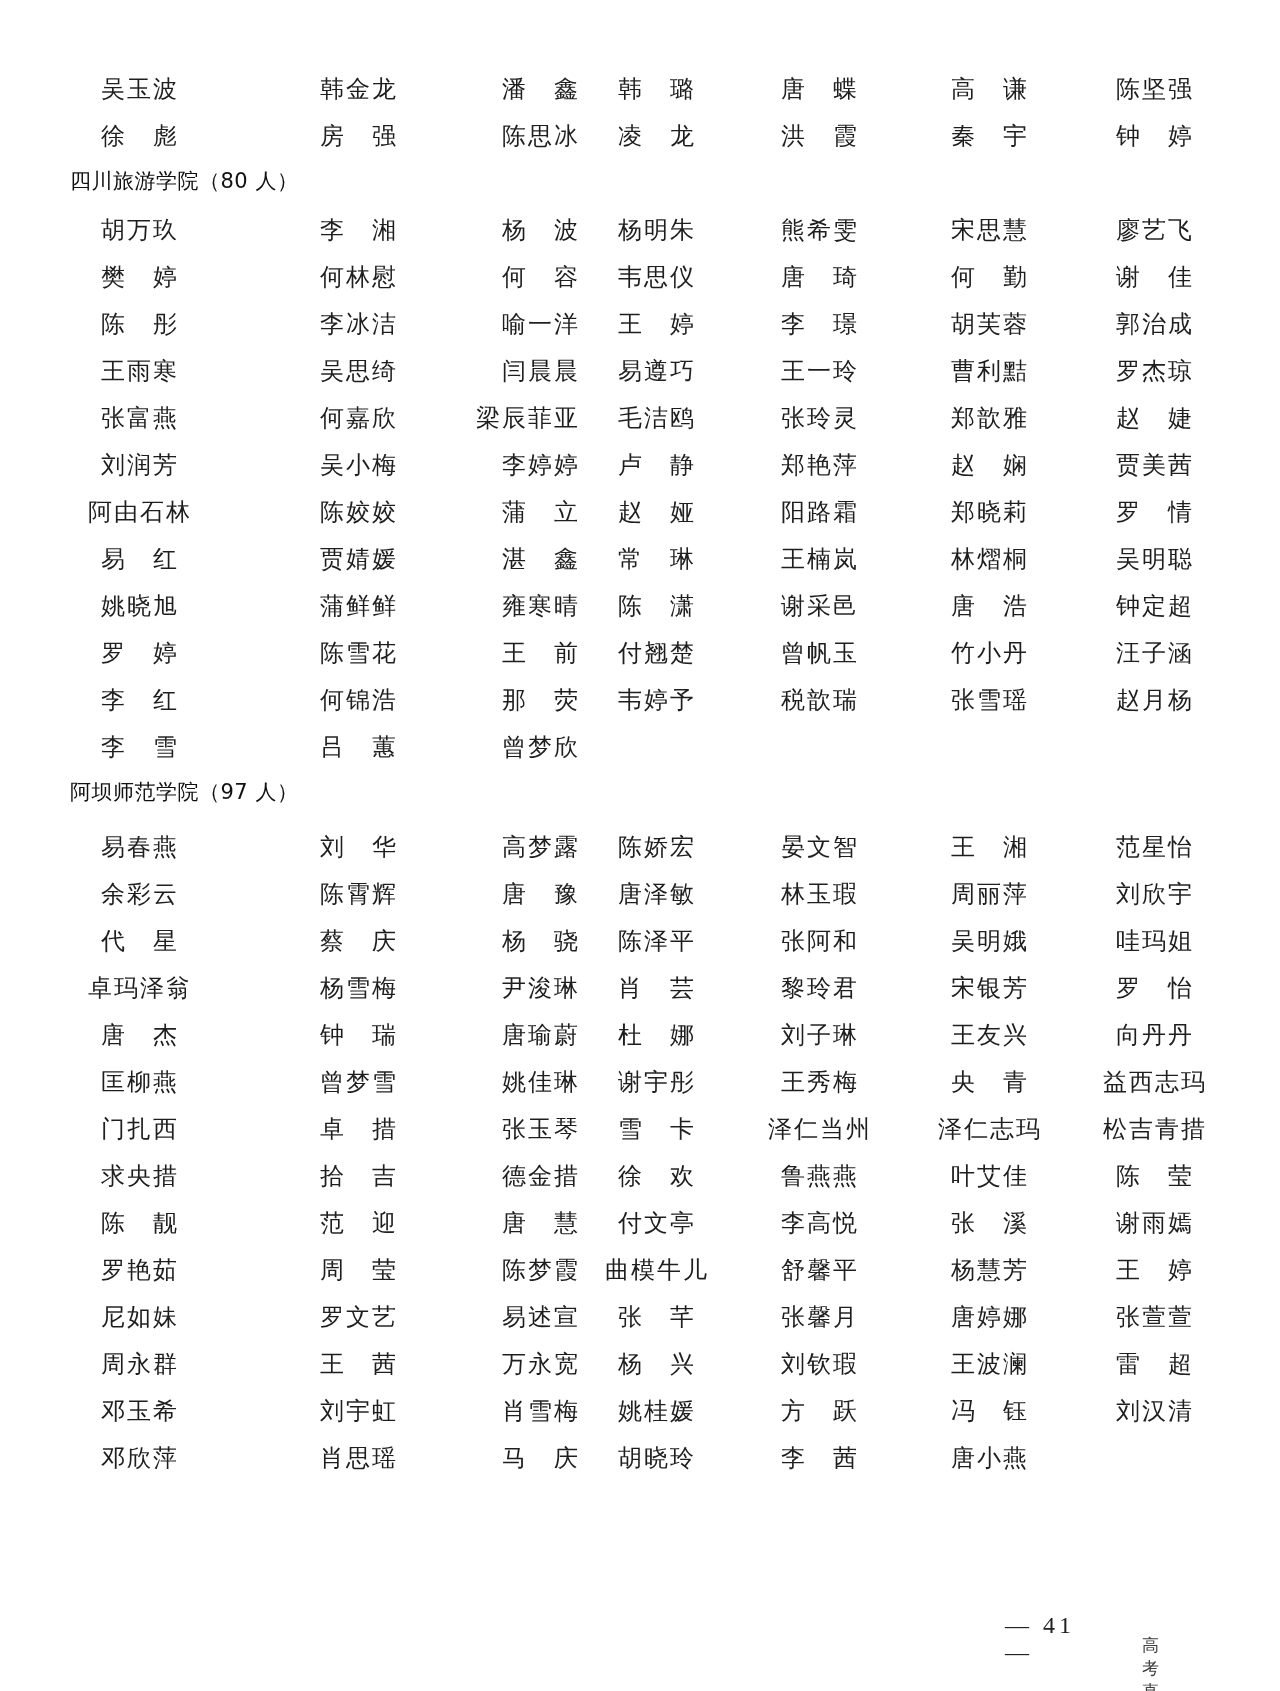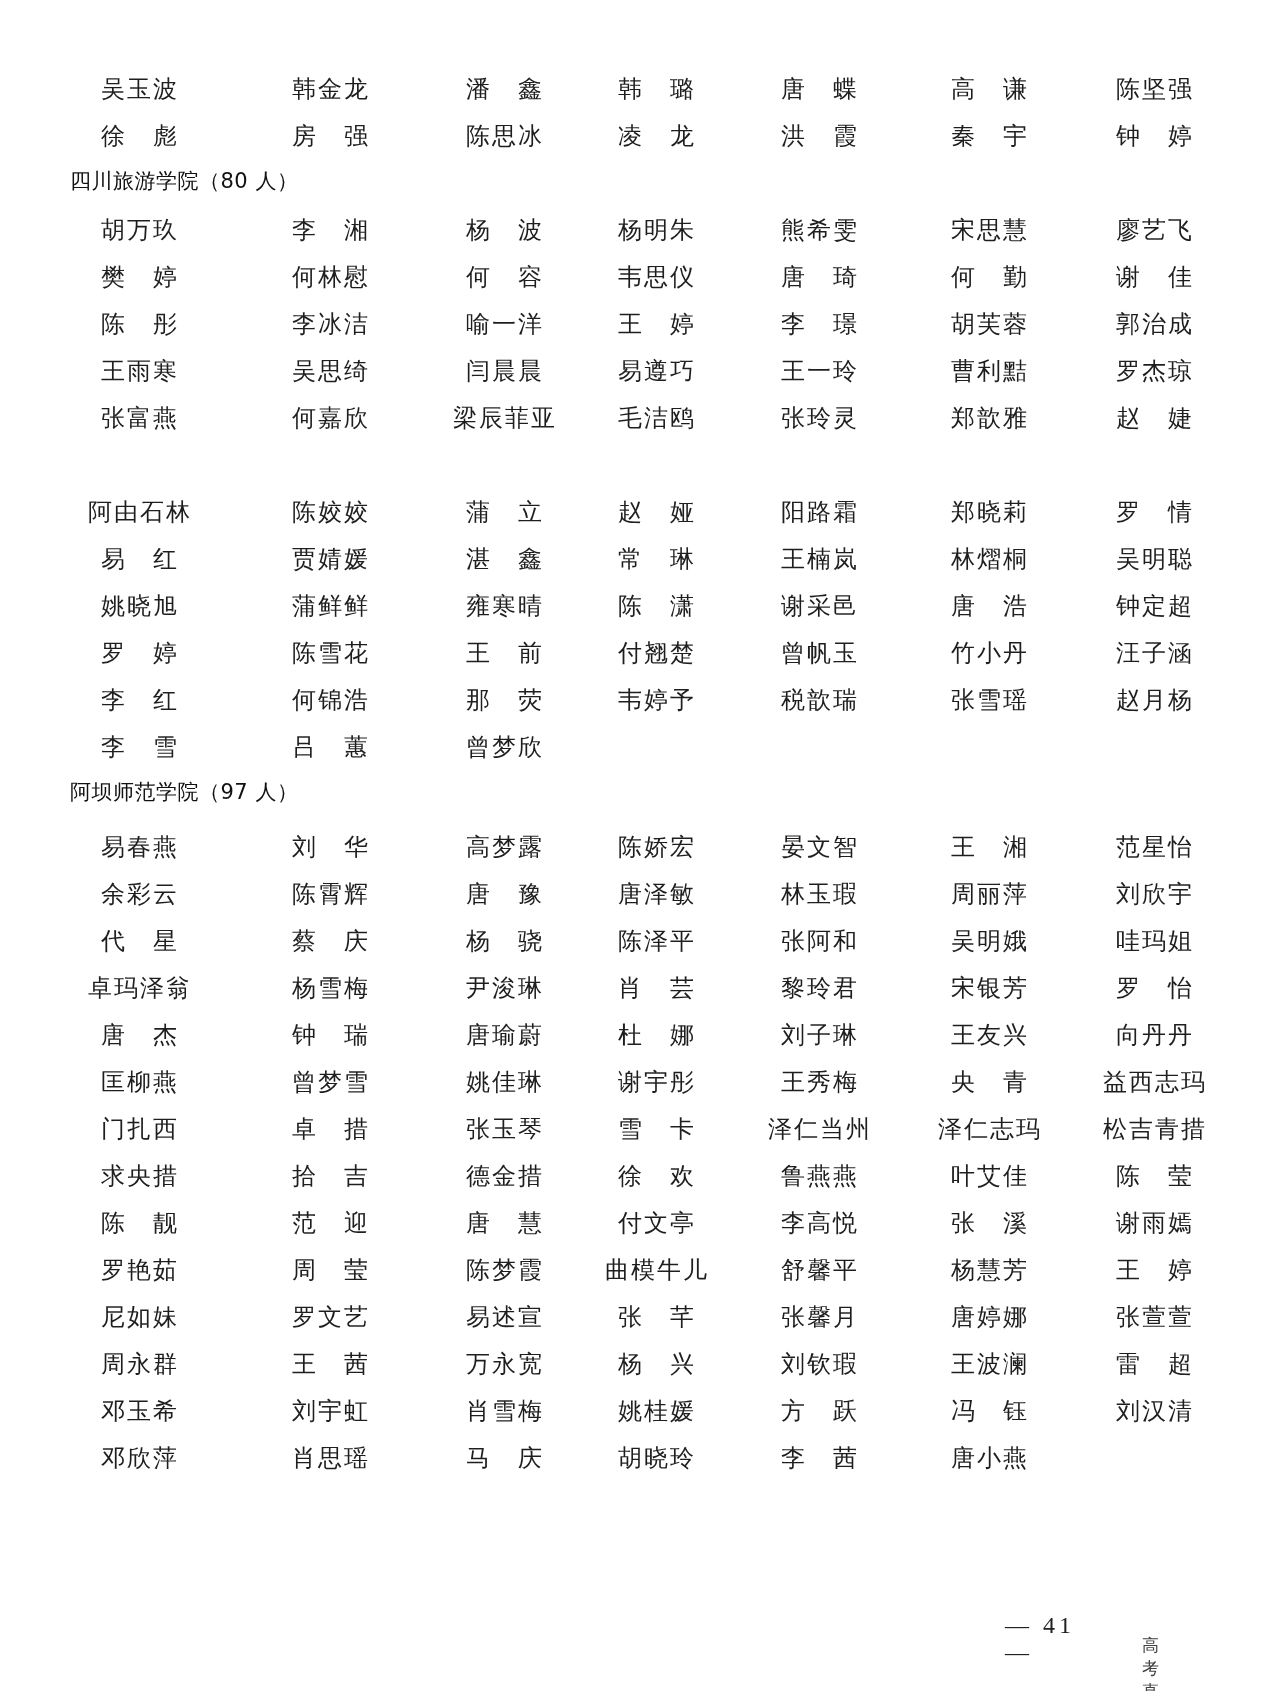--- a/index.html
+++ b/index.html
@@ -15,21 +15,21 @@
     font-size: 21px; color: #111; letter-spacing: 0.5px;
     height: 40px; line-height: 40px;
   }
   .name-row { position: absolute; left: 0; width: 1280px; height: 50px; }
   .name-cell {
     position: absolute; top: 0; height: 50px; line-height: 50px;
     width: 150px; text-align: center;
     font-size: 24px; color: #1e1e1e;
     letter-spacing: 2px;
   }
-  .c0 { left: 65px; } .c1 { left: 256px; } .c2 { left: 430px; }
+  .c0 { left: 65px; } .c1 { left: 248px; text-align: right; } .c2 { left: 430px; text-align: right; }
   .c3 { left: 582px; } .c4 { left: 745px; } .c5 { left: 915px; }
   .c6 { left: 1080px; }
   .page-number {
     position: absolute; left: 1005px; top: 1612px;
     font-family: "Liberation Serif", "DejaVu Serif", serif;
     font-size: 24px; color: #222; letter-spacing: 4px;
   }
   .watermark {
     position: absolute; left: 1142px; top: 1634px;
     font-family: "DejaVu Sans", "Liberation Sans", sans-serif;
@@ -100,20 +100,29 @@
   </div>
   <div class="name-row" style="top:393px">
     <span class="name-cell c0">张富燕</span>
     <span class="name-cell c1">何嘉欣</span>
     <span class="name-cell c2">梁辰菲亚</span>
     <span class="name-cell c3">毛洁鸥</span>
     <span class="name-cell c4">张玲灵</span>
     <span class="name-cell c5">郑歆雅</span>
     <span class="name-cell c6">赵　婕</span>
   </div>
+  <div class="name-row" style="top:440px">
+    <span class="name-cell c0">刘润芳</span>
+    <span class="name-cell c1">吴小梅</span>
+    <span class="name-cell c2">李婷婷</span>
+    <span class="name-cell c3">卢　静</span>
+    <span class="name-cell c4">郑艳萍</span>
+    <span class="name-cell c5">赵　娴</span>
+    <span class="name-cell c6">贾美茜</span>
+  </div>
   <div class="name-row" style="top:487px">
     <span class="name-cell c0">阿由石林</span>
     <span class="name-cell c1">陈姣姣</span>
     <span class="name-cell c2">蒲　立</span>
     <span class="name-cell c3">赵　娅</span>
     <span class="name-cell c4">阳路霜</span>
     <span class="name-cell c5">郑晓莉</span>
     <span class="name-cell c6">罗　情</span>
   </div>
   <div class="name-row" style="top:534px">

